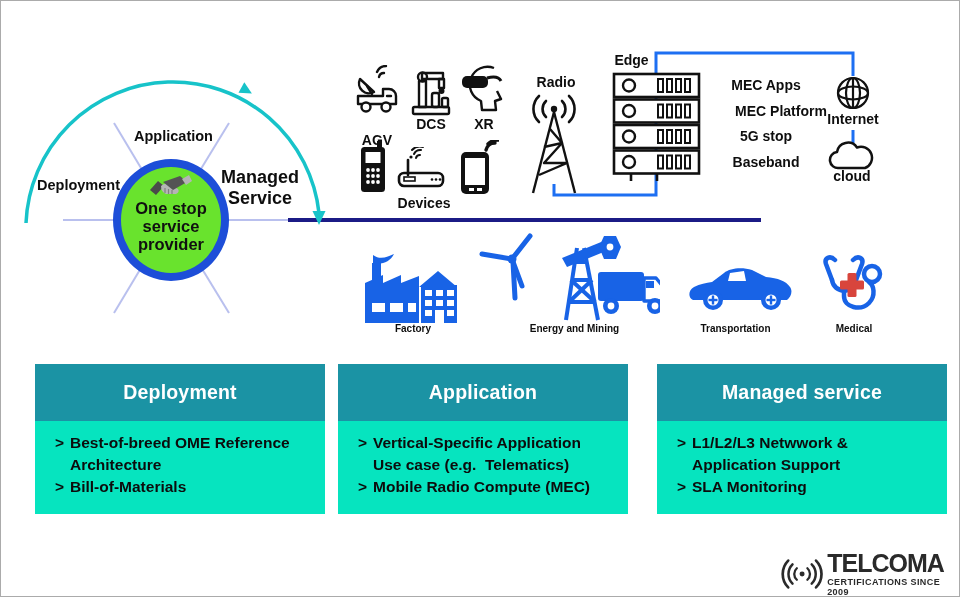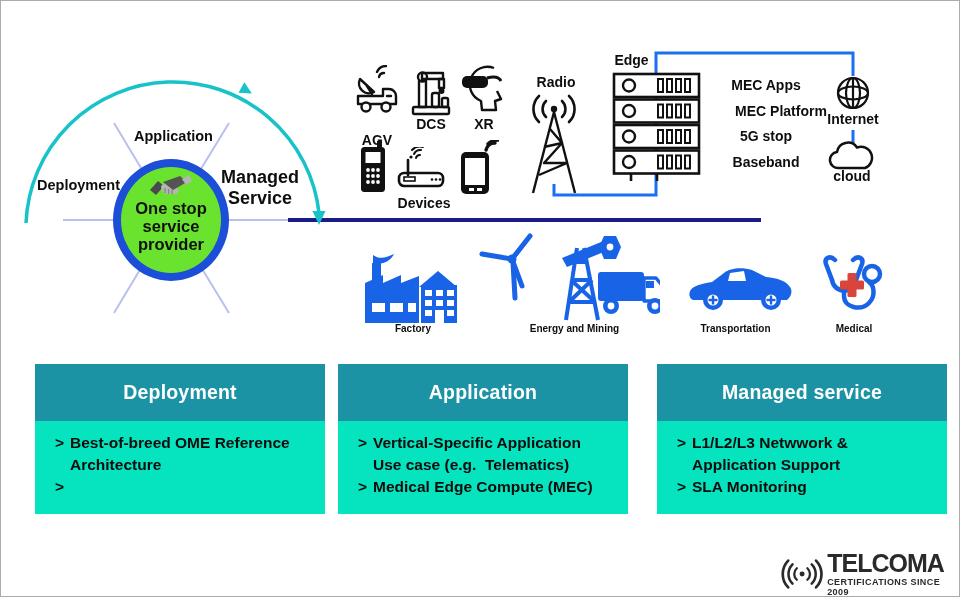--- a/index.html
+++ b/index.html
@@ -334,38 +334,41 @@
     <div class="card-body">
       <div class="card-item">
         <span class="marker">&gt;</span>
         <span class="item-lines">
           <span>Best-of-breed OME Reference</span>
           <span>Architecture</span>
         </span>
       </div>
       <div class="card-item">
         <span class="marker">&gt;</span>
+        <span class="item-lines">
+          <span>Bill-of-Materials</span>
+        </span>
       </div>
     </div>
   </div>
 
   <div class="card" style="left:337px;">
     <div class="card-header">Application</div>
     <div class="card-body">
       <div class="card-item">
         <span class="marker">&gt;</span>
         <span class="item-lines">
           <span>Vertical-Specific Application</span>
           <span>Use case (e.g.&nbsp; Telematics)</span>
         </span>
       </div>
       <div class="card-item">
         <span class="marker">&gt;</span>
         <span class="item-lines">
-          <span>Medical Edge Compute (MEC)</span>
+          <span>Mobile Radio Compute (MEC)</span>
         </span>
       </div>
     </div>
   </div>
 
   <div class="card" style="left:656px;border-radius:8px;">
     <div class="card-header">Managed service</div>
     <div class="card-body">
       <div class="card-item">
         <span class="marker">&gt;</span>

